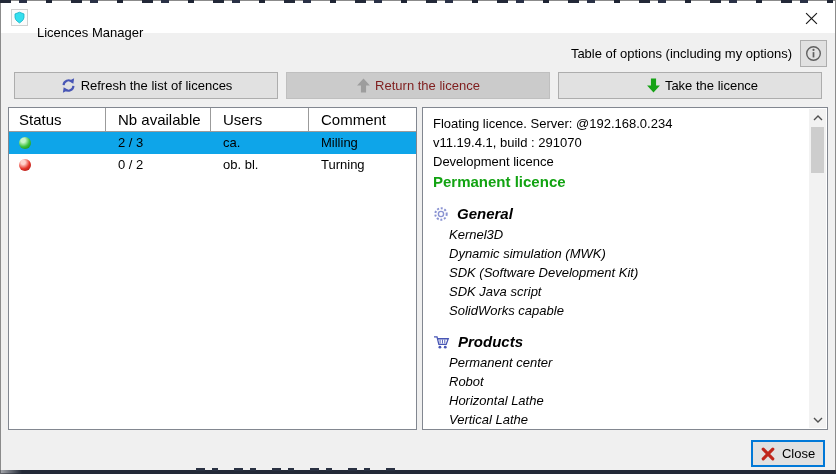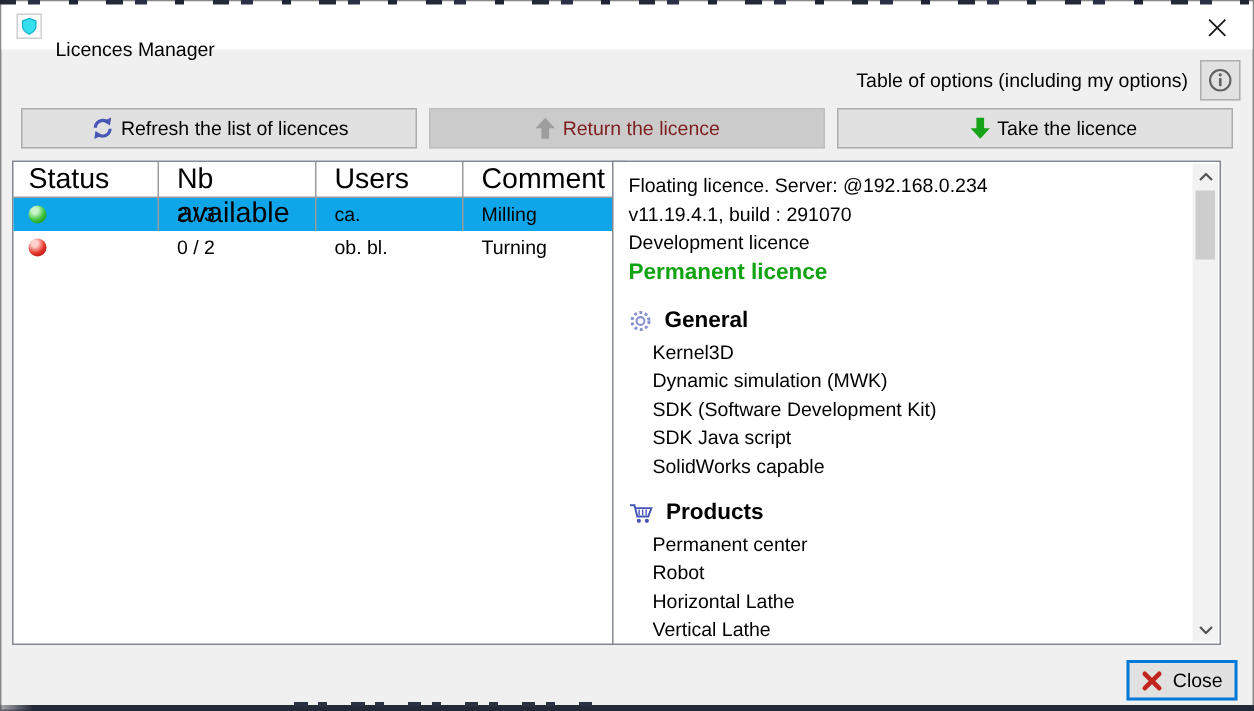--- a/index.html
+++ b/index.html
@@ -37,38 +37,38 @@
   .btn.disabled { background:#cbcbcb; border-color:#bfbfbf; color:#7f1d1d; }
   #btn-refresh { left:14px; }
   #btn-return  { left:286px; }
   #btn-take    { left:558px;padding-left:24px; }
 
   
   .panel { position:absolute; top:107px; height:323px; background:#ffffff; border:1px solid #828790; }
   #licence-table { left:8px; width:409px; }
   .thead { display:grid; grid-template-columns:97px 105px 98px auto; height:24px;
     border-bottom:1px solid #9b9b9b; }
-  .th { font-size:19px; line-height:23px; padding-left:12px; border-right:1px solid #9b9b9b; }
+  .th { font-size:15px; line-height:23px; padding-left:12px; border-right:1px solid #9b9b9b; }
   .th:first-child { padding-left:10px; }
   .th:last-child { border-right:none; }
   .trow { display:grid; grid-template-columns:97px 105px 98px auto; height:22px; font-size:13px; }
   .trow[data-selected="true"] { background:#0ea5e9; }
   .cell { line-height:22px; padding-left:12px; white-space:nowrap; overflow:hidden; }
   .cell.status-cell { padding-left:10px; display:flex; align-items:center; }
   .ball { width:12px; height:12px; border-radius:50%; display:inline-block; }
   .ball[data-status="available"]   { background: radial-gradient(circle at 35% 28%, #c9f5c9 0 18%, #3cc23c 55%, #0f7a0f 100%); }
   .ball[data-status="unavailable"] { background: radial-gradient(circle at 35% 28%, #ffd2cd 0 18%, #e6352a 55%, #8f0d0d 100%); }
 
   
-  #details-panel { left:408px; width:406px; }
+  #details-panel { left:422px; width:406px; }
   .details-content { position:absolute; left:1px; top:1px; right:18px; bottom:1px;
     overflow:hidden; padding:5px 4px 0 9px; font-size:13px; }
   .details-line { line-height:19px; }
   .permanent-line { margin-top:2px; font-size:15px; font-weight:700; }
-  .section { margin-top:13px; }
+  .section { margin-top:13px;font-style:italic; }
   .section + .section { margin-top:11px; }
   .section-title { display:flex; align-items:center; gap:8px; font-size:15px; font-weight:700; line-height:22px; }
   .section-items div { line-height:19px; padding-left:16px; white-space:nowrap; }
 
   
   .scrollbar { position:absolute; top:1px; right:1px; bottom:1px; width:17px; background:#f2f2f2;
     display:flex; flex-direction:column; align-items:center; }
   .sb-arrow { width:17px; height:17px; display:flex; align-items:center; justify-content:center; }
   .sb-arrow.down { margin-top:auto; }
   .sb-thumb { width:13px; height:46px; background:#cdcdcd; margin-top:1px; }

